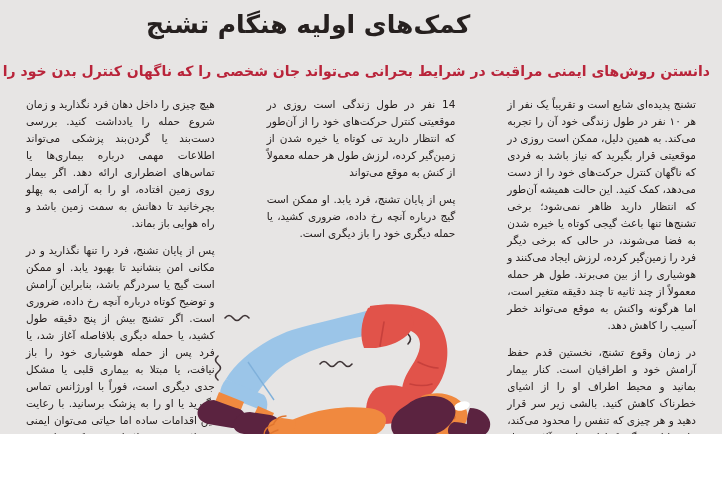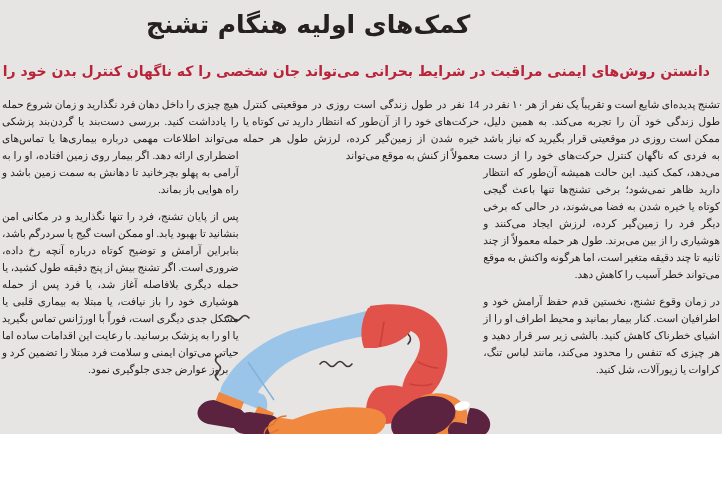--- a/index.html
+++ b/index.html
@@ -67,23 +67,22 @@
     top: 96px;
     width: 722px;
     height: 338px;
     display: flex;
     flex-direction: row;
     direction: rtl;
   }
   .col {
     box-sizing: border-box;
     width: 240.66px;
-    padding: 0 2px;
-    direction: rtl;
-    font-family: Liberation Serif, serif;
+    padding: 0 26px;
+    direction: rtl;
   }
   .col p {
     margin: 0 0 10px 0;
     font-size: 10.5px;
     line-height: 1.62;
     color: #26201f;
     text-align: justify;
     text-align-last: right;
     word-spacing: -0.3px;
   }
@@ -121,20 +120,21 @@
 
   <div class="columns">
 
     <div class="col">
       <p>تشنج پدیده‌ای شایع است و تقریباً یک نفر از هر ۱۰ نفر در طول زندگی خود آن را تجربه می‌کند. به همین دلیل، ممکن است روزی در موقعیتی قرار بگیرید که نیاز باشد به فردی که ناگهان کنترل حرکت‌های خود را از دست می‌دهد، کمک کنید. این حالت همیشه آن‌طور که انتظار دارید ظاهر نمی‌شود؛ برخی تشنج‌ها تنها باعث گیجی کوتاه یا خیره شدن به فضا می‌شوند، در حالی که برخی دیگر فرد را زمین‌گیر کرده، لرزش ایجاد می‌کنند و هوشیاری را از بین می‌برند. طول هر حمله معمولاً از چند ثانیه تا چند دقیقه متغیر است، اما هرگونه واکنش به موقع می‌تواند خطر آسیب را کاهش دهد.</p>
       <p>در زمان وقوع تشنج، نخستین قدم حفظ آرامش خود و اطرافیان است. کنار بیمار بمانید و محیط اطراف او را از اشیای خطرناک کاهش کنید. بالشی زیر سر قرار دهید و هر چیزی که تنفس را محدود می‌کند، مانند لباس تنگ، کراوات یا زیورآلات، شل کنید.</p>
     </div>
 
     <div class="col">
       <p>14 نفر در طول زندگی است روزی در موقعیتی کنترل حرکت‌های خود را از آن‌طور که انتظار دارید تی کوتاه یا خیره شدن از زمین‌گیر کرده، لرزش طول هر حمله معمولاً از کنش به موقع می‌تواند</p>
+      <p>پس از پایان تشنج، فرد یابد. او ممکن است گیج درباره آنچه رخ داده، ضروری کشید، یا حمله دیگری خود را باز دیگری است.</p>
     </div>
 
     <div class="col">
       <p>هیچ چیزی را داخل دهان فرد نگذارید و زمان شروع حمله را یادداشت کنید. بررسی دست‌بند یا گردن‌بند پزشکی می‌تواند اطلاعات مهمی درباره بیماری‌ها یا تماس‌های اضطراری ارائه دهد. اگر بیمار روی زمین افتاده، او را به آرامی به پهلو بچرخانید تا دهانش به سمت زمین باشد و راه هوایی باز بماند.</p>
       <p>پس از پایان تشنج، فرد را تنها نگذارید و در مکانی امن بنشانید تا بهبود یابد. او ممکن است گیج یا سردرگم باشد، بنابراین آرامش و توضیح کوتاه درباره آنچه رخ داده، ضروری است. اگر تشنج بیش از پنج دقیقه طول کشید، یا حمله دیگری بلافاصله آغاز شد، یا فرد پس از حمله هوشیاری خود را باز نیافت، یا مبتلا به بیماری قلبی یا مشکل جدی دیگری است، فوراً با اورژانس تماس بگیرید یا او را به پزشک برسانید. با رعایت این اقدامات ساده اما حیاتی می‌توان ایمنی و سلامت فرد مبتلا را تضمین کرد و از بروز عوارض جدی جلوگیری نمود.</p>
     </div>
 
   </div>
 
   <svg class="illustration" viewBox="0 0 360 140" xmlns="http://www.w3.org/2000/svg">

